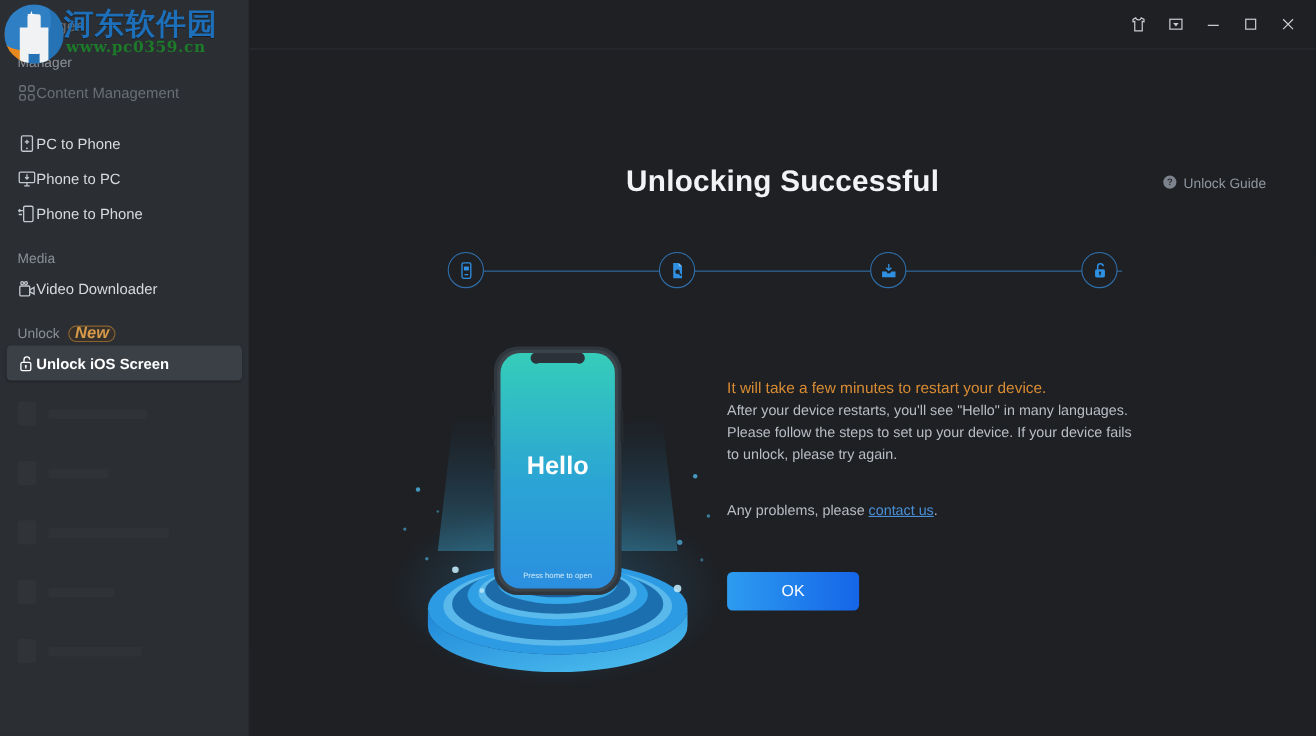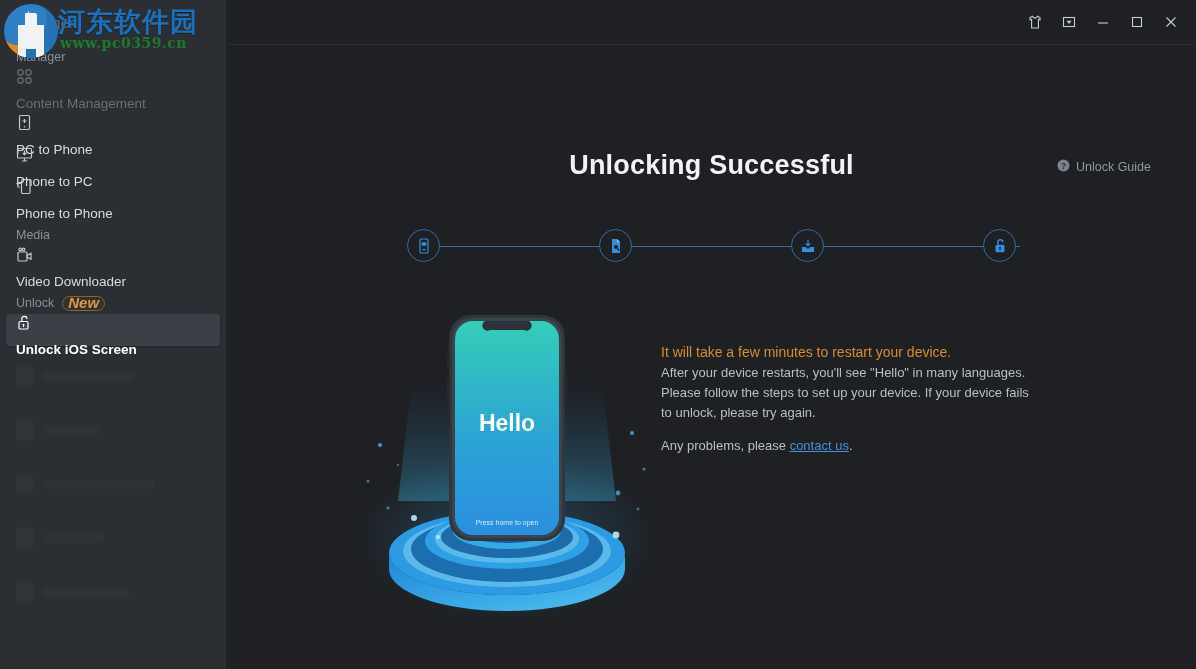--- a/index.html
+++ b/index.html
@@ -49,30 +49,28 @@
     font-style: italic;
     font-weight: bold;
     color: #d79a4a;
     border: 1px solid #8a6430;
     border-radius: 8px;
     padding: 0px 5px 1px 5px;
     line-height: 12px;
     background: #35302b;
   }
   .nav-item {
-    display: flex; 
-    gap: 11px;
+    display: flex; align-items: center;
     height: 32px;
     margin: 0 6px;
     padding-left: 10px;
     border-radius: 4px;
     color: #d7dade;
     font-size: 13.5px;
     cursor: pointer;
-    flex-direction: column;
   }
   .nav-item.disabled { color: #6a6f76; cursor: default; }
   .nav-item.active {
     background: #3b3f46;
     color: #ffffff;
     font-weight: bold;
     box-shadow: 0 1px 2px rgba(0,0,0,.25);
   }
   .nav-icon { width: 17px; height: 17px; flex: 0 0 17px; display:block; }
   .spacer-md { height: 14px; }
@@ -190,21 +188,21 @@
   }
   .step svg { display: block; }
 
   
   .illus { position: absolute; left: 115px; top: 258px; width: 330px; height: 330px; }
 
   
   .info { position: absolute; left: 434px; top: 298px; width: 420px; }
   .info .warn { color: #d98b33; font-size: 14px; line-height: 19px; }
   .info .body { color: #b9bec5; font-size: 13px; line-height: 19px; margin-top: 1px; }
-  .info .contact { color: #b9bec5; font-size: 13px; margin-top: 16px; }
+  .info .contact { color: #b9bec5; font-size: 13px; margin-top: 34px; }
   .info .contact a { color: #4a90d9; text-decoration: underline; cursor: pointer; }
   .ok-btn {
     position: absolute; left: 434px; top: 475px;
     width: 120px; height: 35px;
     border: none; border-radius: 5px;
     background: linear-gradient(to right, #2d9cf0, #1565e8);
     color: #ffffff; font-size: 14.5px;
     font-family: "Liberation Sans", sans-serif;
     cursor: pointer;
   }
@@ -497,16 +495,17 @@
       <div class="info">
         <div class="warn">It will take a few minutes to restart your device.</div>
         <div class="body">After your device restarts, you'll see "Hello" in many languages.</div>
         <div class="body">Please follow the steps to set up your device. If your device fails</div>
         <div class="body">to unlock, please try again.</div>
         <div class="contact">
           <span>Any problems, please </span><a>contact us</a><span>.</span>
         </div>
       </div>
 
+      <button class="ok-btn">OK</button>
 
     </div>
   </div>
 </div>
 
 </body></html>

